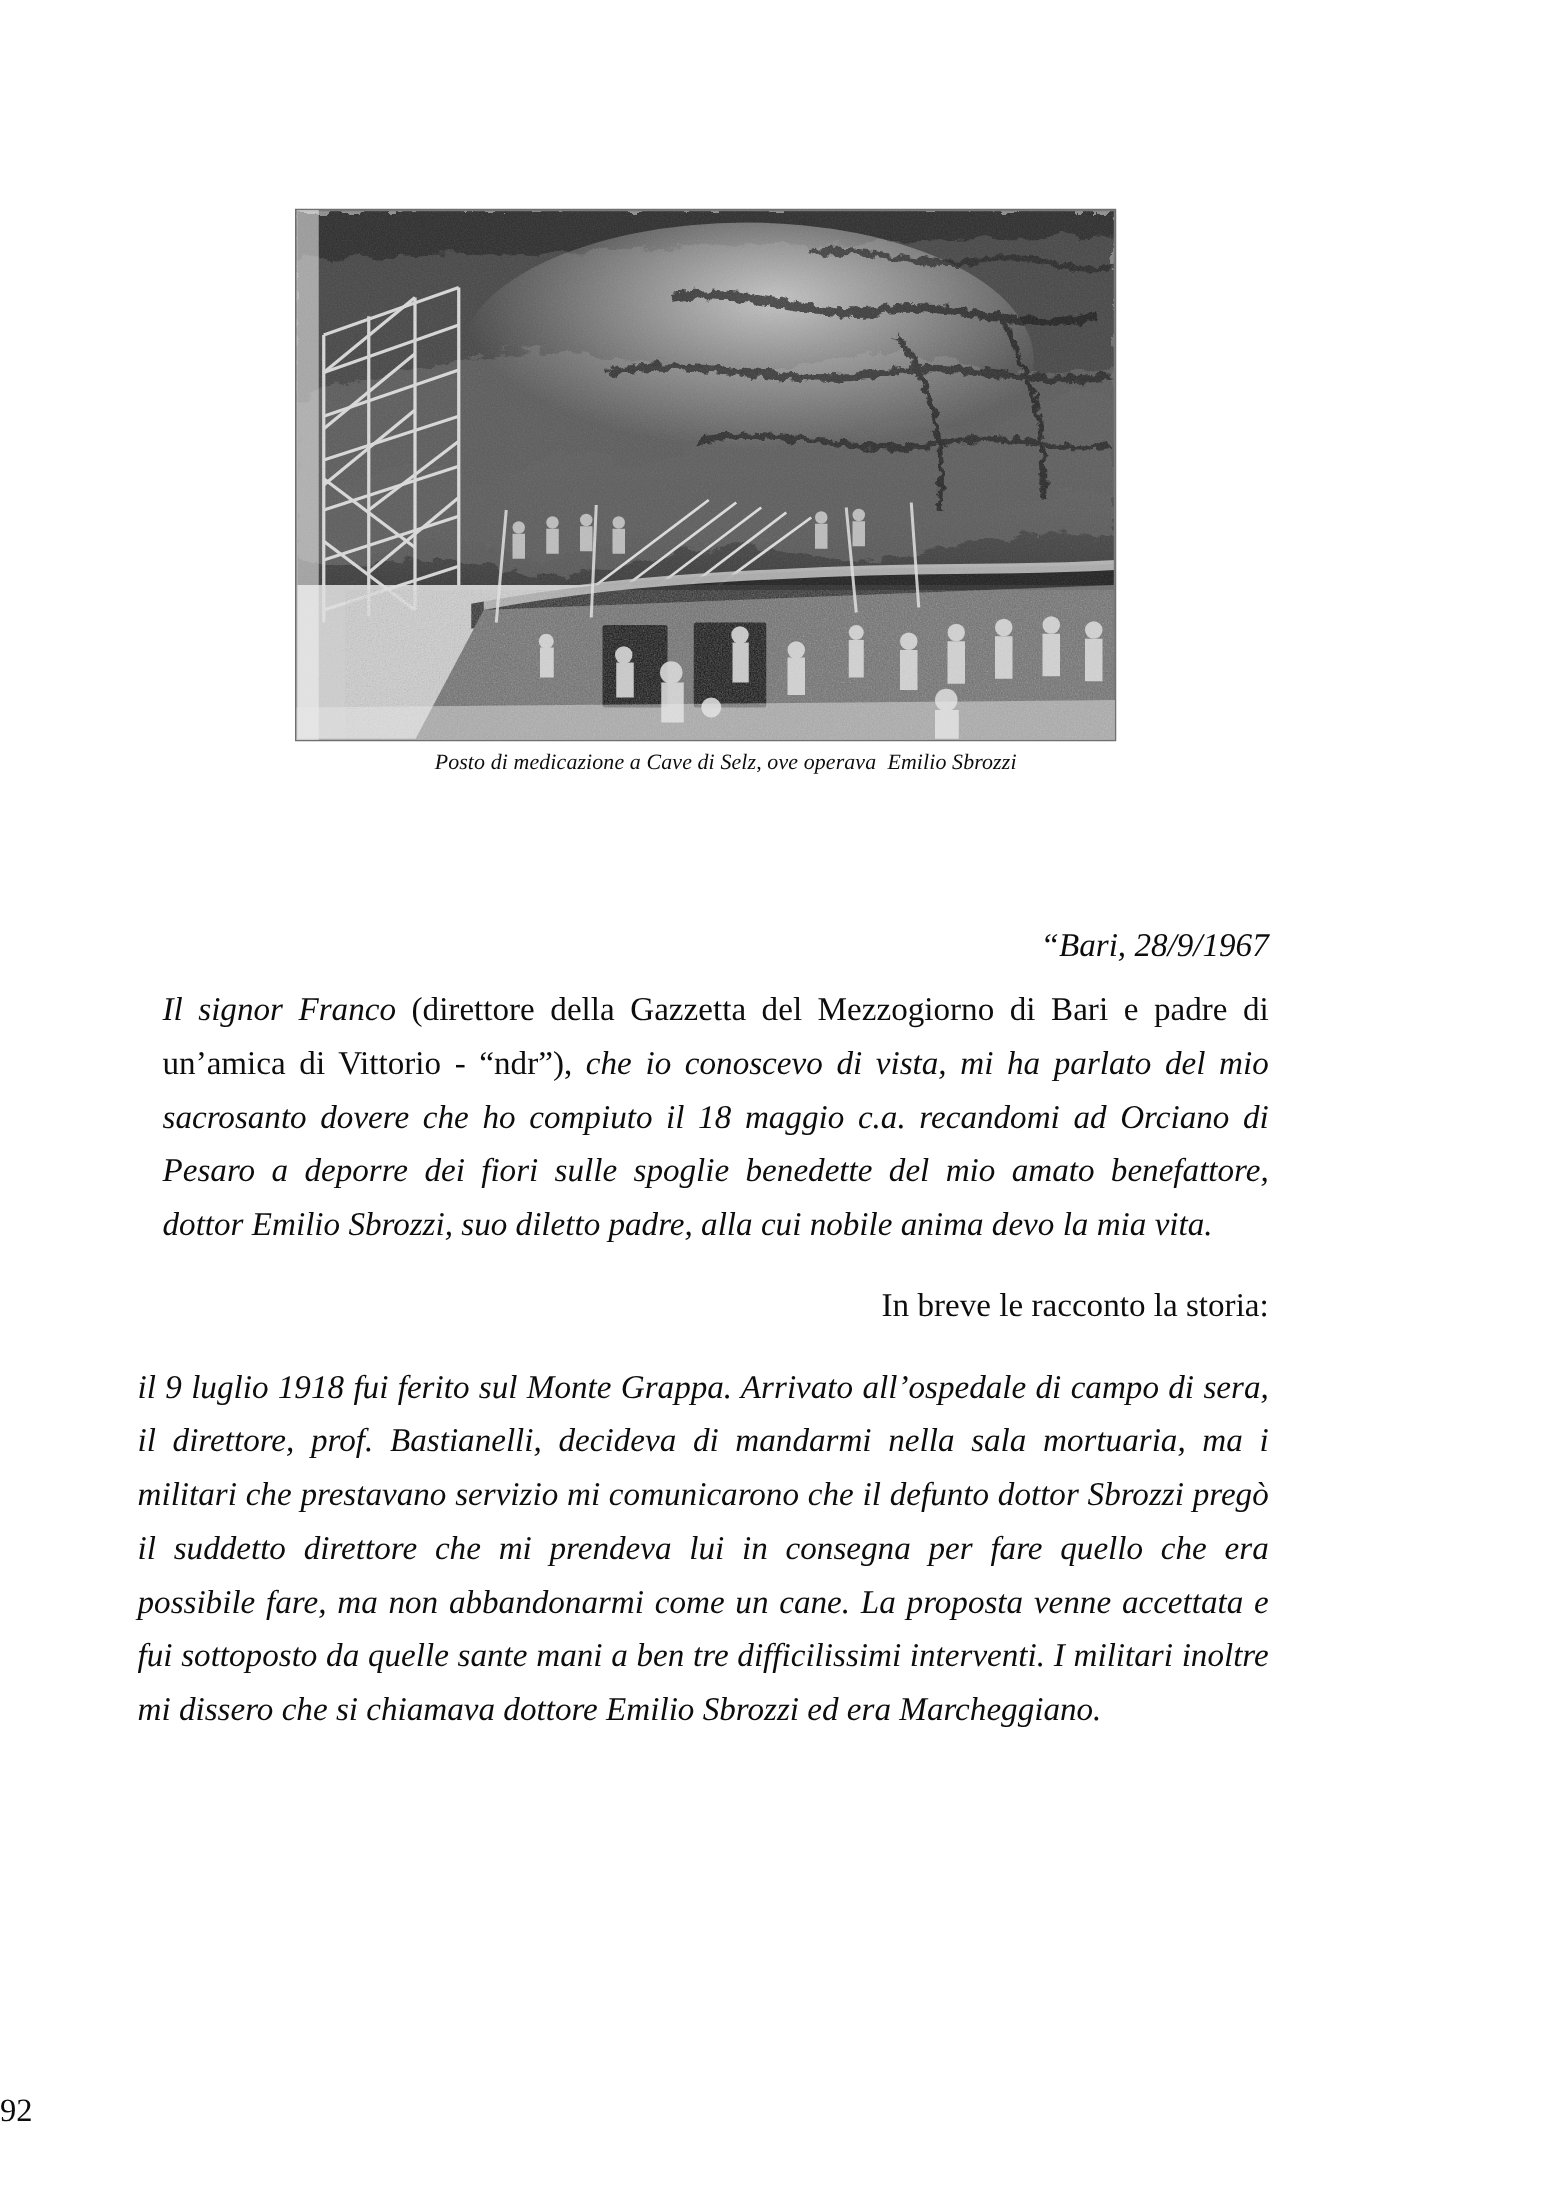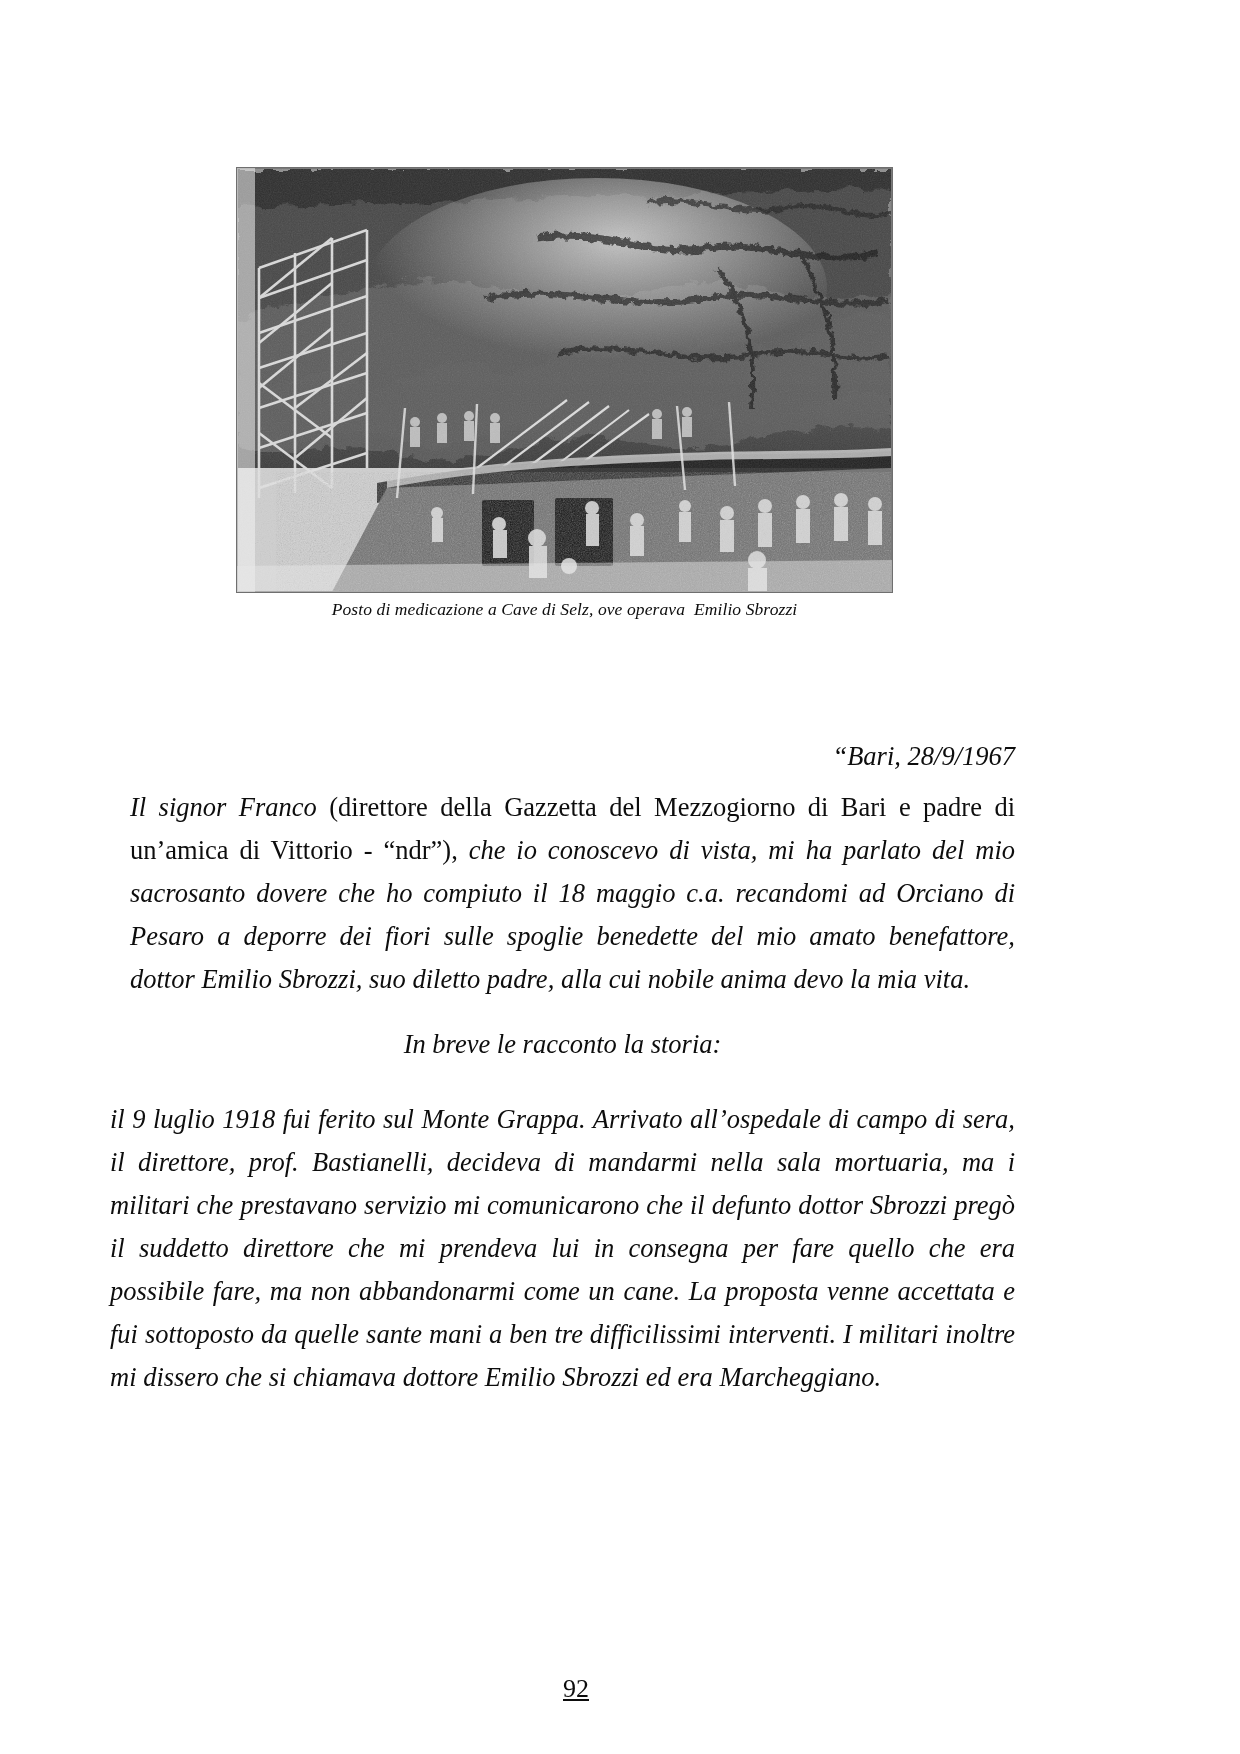--- a/index.html
+++ b/index.html
@@ -29,21 +29,21 @@
     position: absolute;
     inset: 0;
     background: #3a3a3a;
     overflow: hidden;
     box-shadow: 0 0 0 1px #6f6f6f;
   }
   .photo-frame svg { display: block; width: 100%; height: 100%; }
 
   .caption {
     position: absolute;
-    left: 0;
+    left: 16px;
     top: 430px;
     width: 655px;
     text-align: center;
     font-style: italic;
     font-size: 17.5px;
     line-height: 22px;
     letter-spacing: 0.1px;
     white-space: pre;
   }
 
@@ -70,38 +70,35 @@
     font-style: italic;
     margin-bottom: 8px;
   }
   .p-letter {
     font-style: italic;
     margin-bottom: 22px;
     margin-left: 20px;
   }
   .p-letter .roman { font-style: normal; }
   .p-breve {
-    font-style: italic;
-    margin-bottom: 32px;
-    text-align: center;
+    margin-bottom: 22px;
+    text-align: right;
   }
   .p-story {
     font-style: italic;
     margin-bottom: 4px;
   }
 
   .page-number {
     position: absolute;
     left: 0;
     top: 1672px;
     width: 1152px;
-    text-align: center;
     font-size: 26px;
     line-height: 34px;
-    text-decoration: underline;
   }
 </style>
 </head>
 <body>
 
 <div class="page">
 
   <div class="figure">
     <div class="photo-frame">
       <svg viewBox="0 0 655 424" preserveAspectRatio="none">

